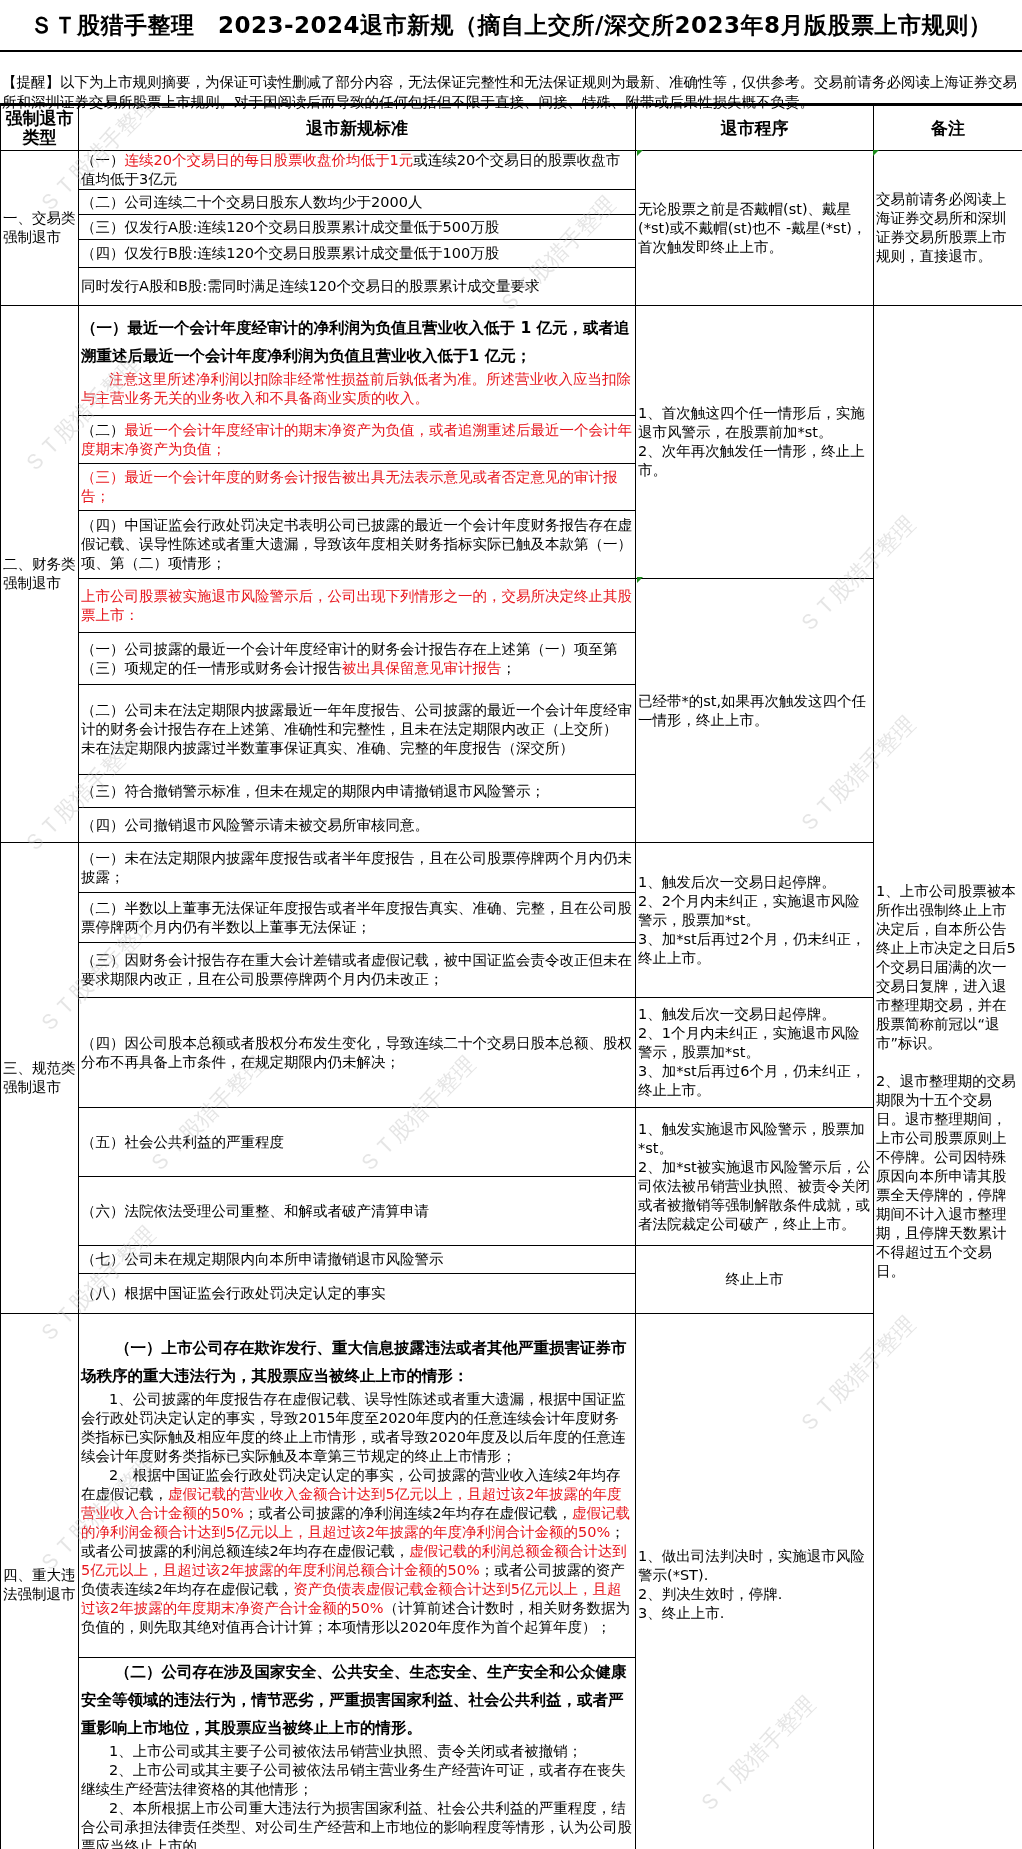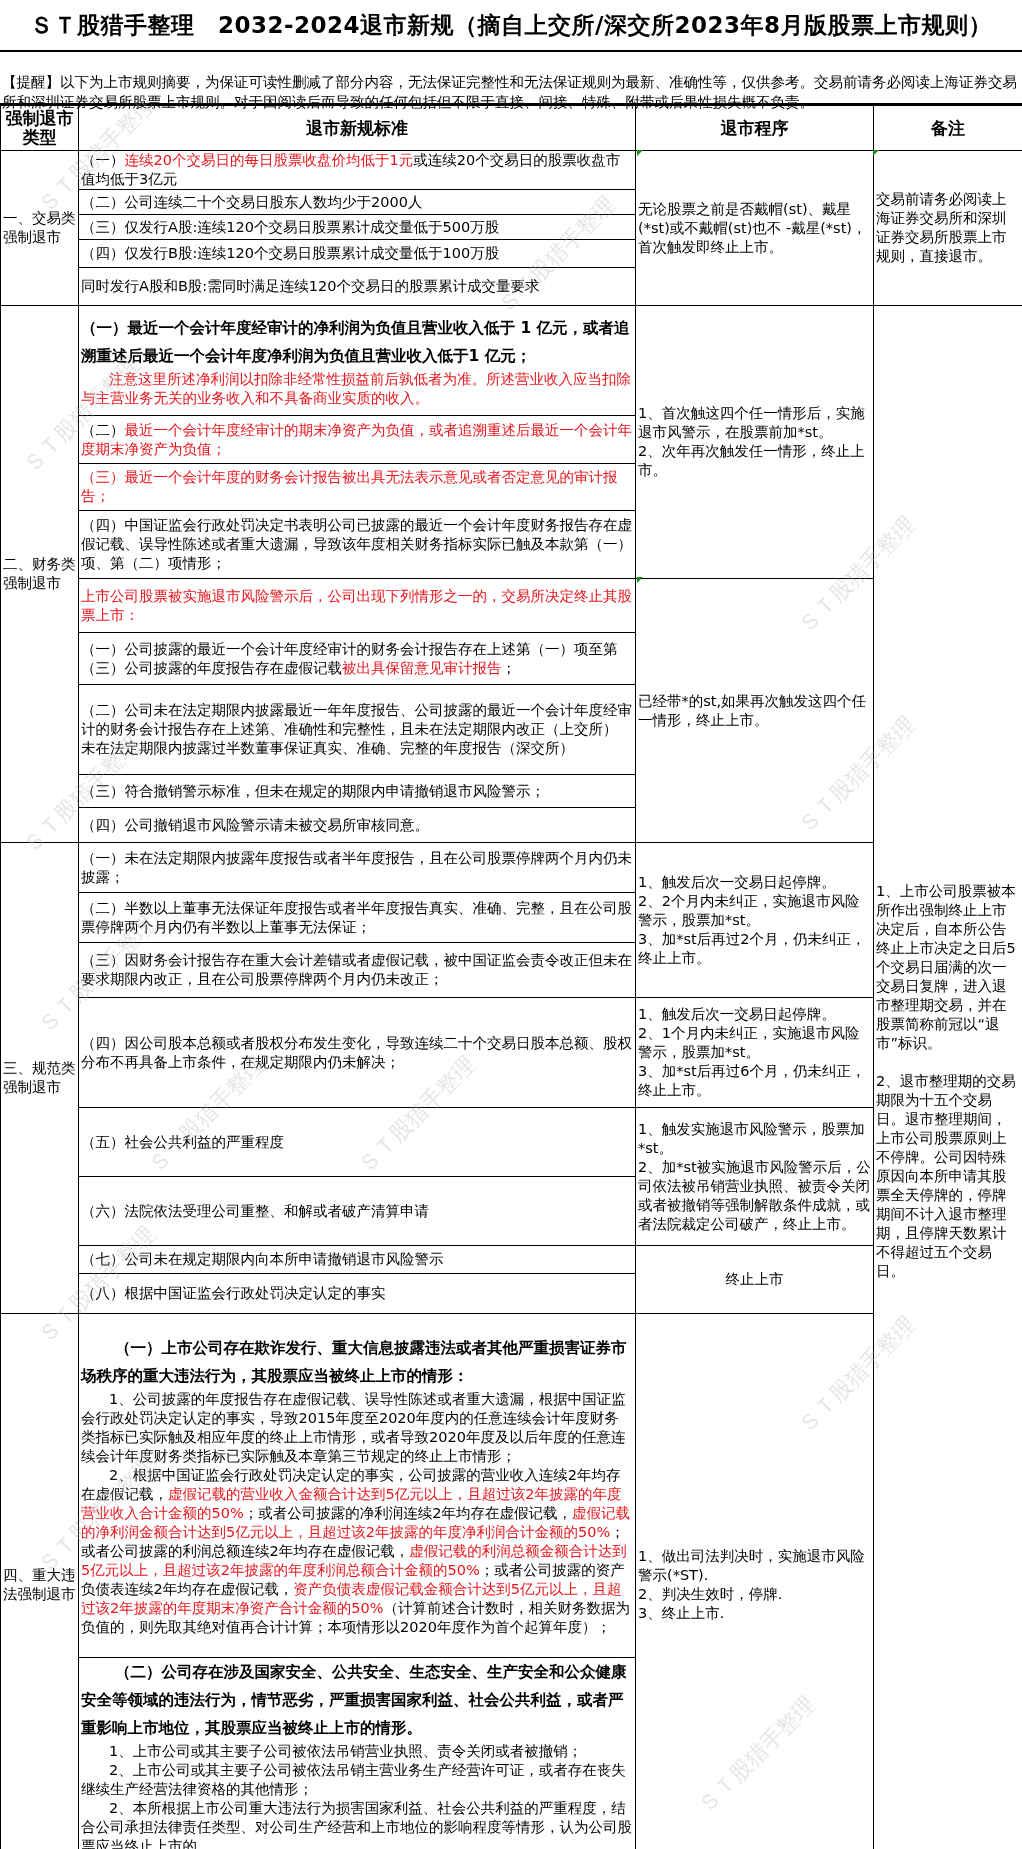--- a/index.html
+++ b/index.html
@@ -42,21 +42,21 @@
   }
   .wm {
     position: absolute; color: rgba(180,180,180,0.35); font-size: 22px;
     transform: rotate(-45deg); white-space: nowrap; pointer-events: none;
     font-family: "DejaVu Serif", serif;
   }
 </style>
 </head>
 <body>
 
-<div class="title">ＳＴ股猎手整理　2032-2024退市新规（摘自上交所/深交所2023年8月版股票上市规则）</div>
+<div class="title">ＳＴ股猎手整理　2023-2024退市新规（摘自上交所/深交所2023年8月版股票上市规则）</div>
 <div class="notice">【提醒】以下为上市规则摘要，为保证可读性删减了部分内容，无法保证完整性和无法保证规则为最新、准确性等，仅供参考。交易前请务必阅读上海证券交易所和深圳证券交易所股票上市规则。对于因阅读后而导致的任何包括但不限于直接、间接、特殊、附带或后果性损失概不负责。</div>
 
 <table class="grid">
   <colgroup>
     <col style="width:78px">
     <col style="width:557px">
     <col style="width:238px">
     <col style="width:149px">
   </colgroup>
   <tbody>
@@ -105,21 +105,21 @@
         <td class="crit red">（三）最近一个会计年度的财务会计报告被出具无法表示意见或者否定意见的审计报告；</td>
       </tr>
   <tr style="height:68px">
         <td class="crit">（四）中国证监会行政处罚决定书表明公司已披露的最近一个会计年度财务报告存在虚假记载、误导性陈述或者重大遗漏，导致该年度相关财务指标实际已触及本款第（一）项、第（二）项情形；</td>
       </tr>
   <tr style="height:54px">
     <td class="crit red">上市公司股票被实施退市风险警示后，公司出现下列情形之一的，交易所决定终止其股票上市：</td>
     <td class="proc" rowspan="5">已经带*的st,如果再次触发这四个任一情形，终止上市。</td>
   </tr>
   <tr style="height:52px">
-        <td class="crit"><span>（一）公司披露的最近一个会计年度经审计的财务会计报告存在上述第（一）项至第（三）公司披露的年度报告存在虚假记载</span><span class="red">被出具保留意见审计报告</span><span>；</span></td>
+        <td class="crit"><span>（一）公司披露的最近一个会计年度经审计的财务会计报告存在上述第（一）项至第（三）项规定的任一情形或财务会计报告</span><span class="red">被出具保留意见审计报告</span><span>；</span></td>
       </tr>
   <tr style="height:90px">
         <td class="crit">
           <div>（二）公司未在法定期限内披露最近一年年度报告、公司披露的最近一个会计年度经审计的财务会计报告存在上述第、准确性和完整性，且未在法定期限内改正（上交所）</div>
           <div>未在法定期限内披露过半数董事保证真实、准确、完整的年度报告（深交所）</div>
         </td>
       </tr>
   <tr style="height:33px">
         <td class="crit">（三）符合撤销警示标准，但未在规定的期限内申请撤销退市风险警示；</td>
       </tr>

